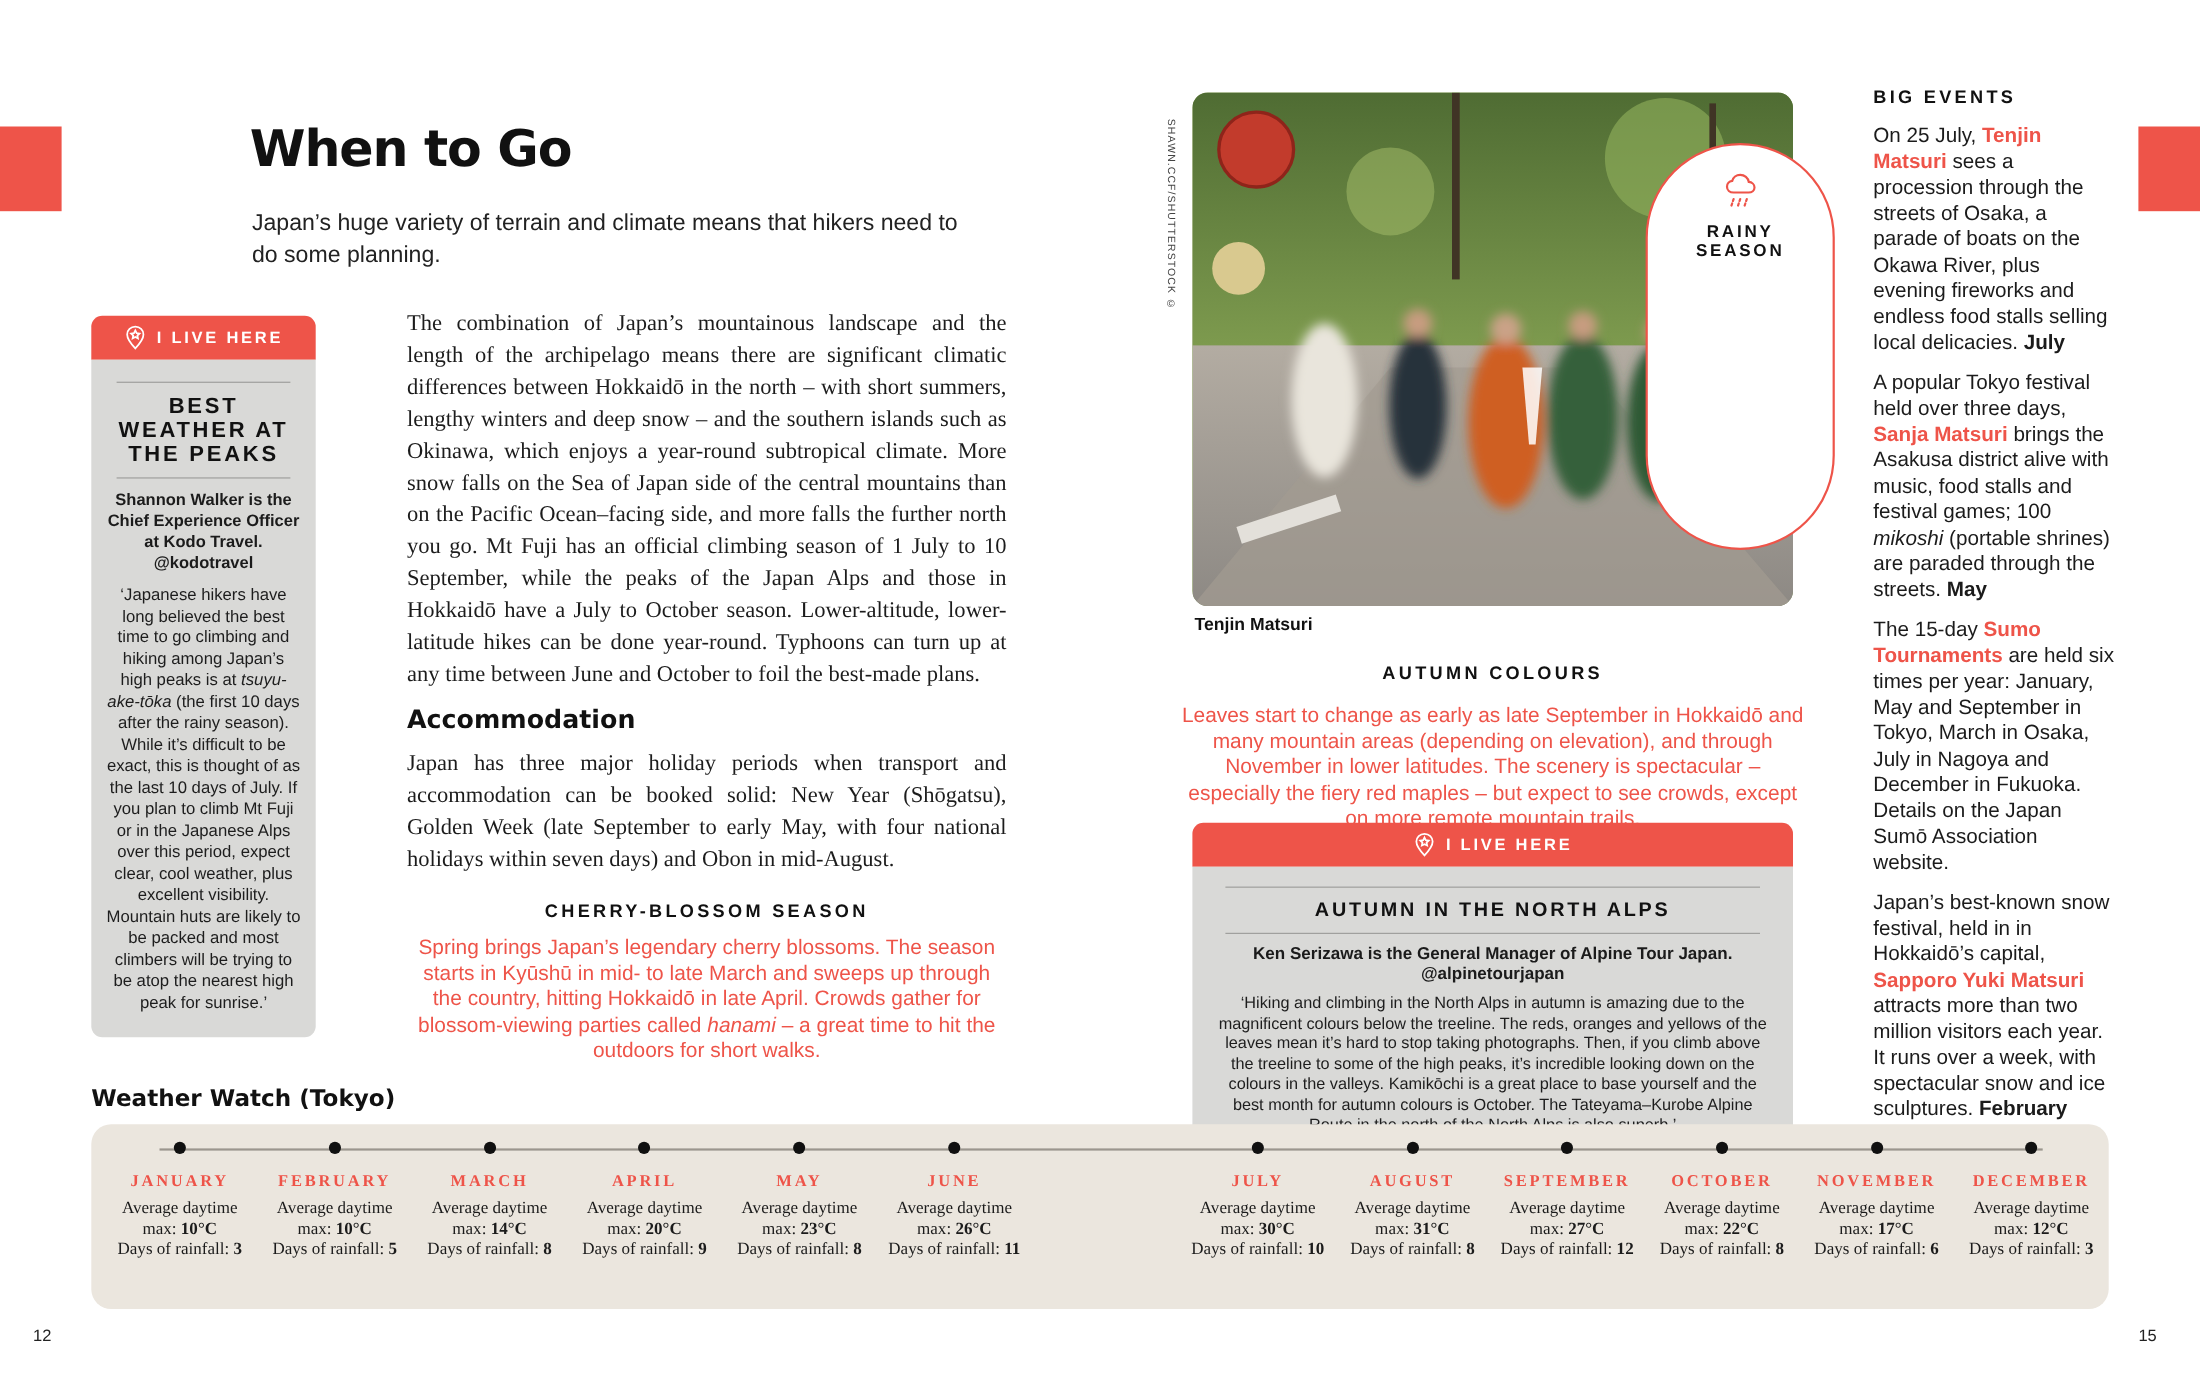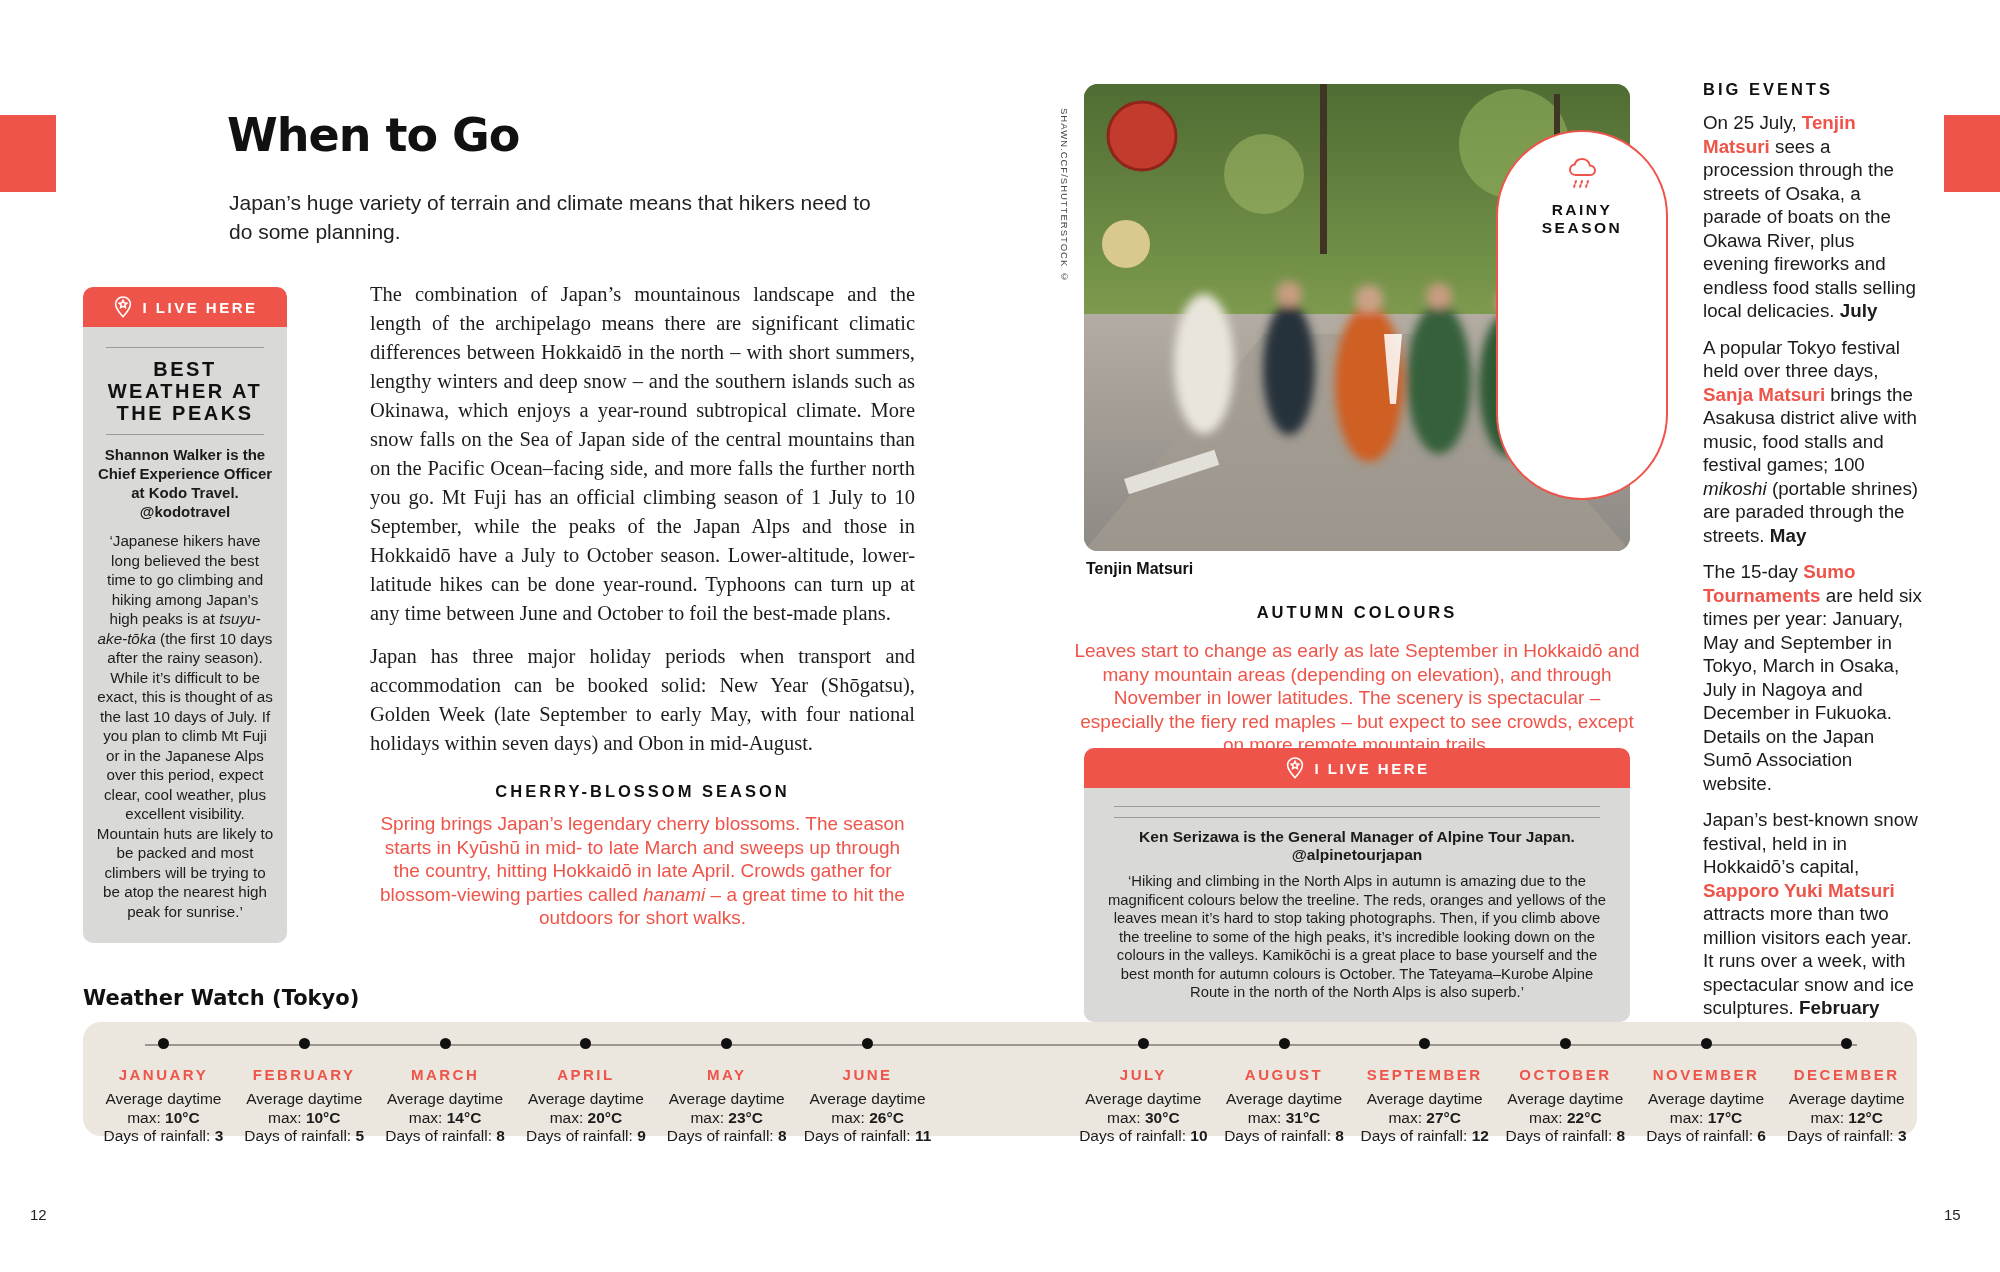--- a/index.html
+++ b/index.html
@@ -71,21 +71,21 @@
   .alps-box .bx-quote{ margin-top:8px; font-size:14.8px; font-weight:500; line-height:18.5px; color:#1d1d1d; }
 
   
   .events{ left:1703px; top:80px; width:220px; }
   .events .sec-heading{ text-align:left; margin-bottom:12px; }
   .events p{ font-size:18.8px; line-height:23.5px; font-weight:500; margin:0 0 13px; text-align:left; }
 
   
   .weather-title{ left:83px; top:986px; font-family:"DejaVu Sans", sans-serif;
                   font-size:21px; font-weight:700; color:#111; }
-  .band{ left:83px; top:1022px; width:1834px; height:114px; background:var(--band); border-radius:18px; }
+  .band{ left:83px; top:1022px; width:1834px; height:168px; background:var(--band); border-radius:18px;font-family:Liberation Serif, serif; }
   .band .tline{ position:absolute; left:62px; top:21.5px; width:1712px; height:2px; background:#9b968e; }
   .mrow{ position:absolute; top:16px; display:flex; }
   .mrow-left{ left:10px; width:845px; }
   .mrow-right{ left:990px; width:844px; }
   .month{ flex:1; text-align:center; }
   .dot{ width:11px; height:11px; border-radius:50%; background:#101010; margin:0 auto 17px; }
   .mname{ color:var(--accent); font-size:15px; font-weight:700; letter-spacing:2.5px; margin-bottom:7px; }
   .mline{ font-size:15.5px; line-height:18.5px; font-weight:500; color:#1b1b1b; }
 
   .pageno{ top:1206px; font-size:15px; font-weight:500; color:#222; }
@@ -117,20 +117,21 @@
     <hr class="rule">
     <div class="bx-heading">BEST WEATHER AT THE PEAKS</div>
     <hr class="rule">
     <div class="bx-byline">Shannon Walker is the Chief Experience Officer at Kodo Travel. @kodotravel</div>
     <div class="bx-quote"><span>‘Japanese hikers have long believed the best time to go climbing and hiking among Japan’s high peaks is at </span><span class="i">tsuyu-ake-tōka</span><span> (the first 10 days after the rainy season). While it’s difficult to be exact, this is thought of as the last 10 days of July. If you plan to climb Mt Fuji or in the Japanese Alps over this period, expect clear, cool weather, plus excellent visibility. Mountain huts are likely to be packed and most climbers will be trying to be atop the nearest high peak for sunrise.’</span></div>
   </div>
 </div>
 
 <div class="abs main-col">
   <p class="serif">The combination of Japan’s mountainous landscape and the length of the archipelago means there are significant climatic differences between Hokkaidō in the north – with short summers, lengthy winters and deep snow – and the southern islands such as Okinawa, which enjoys a year-round subtropical climate. More snow falls on the Sea of Japan side of the central mountains than on the Pacific Ocean–facing side, and more falls the further north you go. Mt Fuji has an official climbing season of 1 July to 10 September, while the peaks of the Japan Alps and those in Hokkaidō have a July to October season. Lower-altitude, lower-latitude hikes can be done year-round. Typhoons can turn up at any time between June and October to foil the best-made plans.</p>
+  <div class="acc-head">Accommodation</div>
   <p class="serif">Japan has three major holiday periods when transport and accommodation can be booked solid: New Year (Shōgatsu), Golden Week (late September to early May, with four national holidays within seven days) and Obon in mid-August.</p>
   <div style="margin-top:24px;">
     <div class="sec-heading">CHERRY-BLOSSOM SEASON</div>
     <div class="red-callout"><span>Spring brings Japan’s legendary cherry blossoms. The season starts in Kyūshū in mid- to late March and sweeps up through the country, hitting Hokkaidō in late April. Crowds gather for blossom-viewing parties called </span><span class="i">hanami</span><span> – a great time to hit the outdoors for short walks.</span></div>
   </div>
 </div>
 
 <div class="abs photo">
   <svg width="546" height="467" viewBox="0 0 546 467">
     <defs>
@@ -193,20 +194,21 @@
     <span>
       <svg width="22" height="24" viewBox="0 0 22 24" fill="none" stroke="#fff" stroke-width="1.6">
         <path d="M11 2c-4.2 0-7.4 3.1-7.4 7.1 0 4.8 7.4 12.6 7.4 12.6s7.4-7.8 7.4-12.6C18.4 5.1 15.2 2 11 2z"></path>
         <path d="M11 5.4l1.2 2.4 2.6.4-1.9 1.8.5 2.6L11 11.4l-2.4 1.2.5-2.6-1.9-1.8 2.6-.4z"></path>
       </svg>
     </span>
     <span class="lbl">I LIVE HERE</span>
   </div>
   <div class="box-body">
     <hr class="rule">
+    <div class="bx-heading">AUTUMN IN THE NORTH ALPS</div>
     <hr class="rule">
     <div class="bx-byline">Ken Serizawa is the General Manager of Alpine Tour Japan. @alpinetourjapan</div>
     <div class="bx-quote">‘Hiking and climbing in the North Alps in autumn is amazing due to the magnificent colours below the treeline. The reds, oranges and yellows of the leaves mean it’s hard to stop taking photographs. Then, if you climb above the treeline to some of the high peaks, it’s incredible looking down on the colours in the valleys. Kamikōchi is a great place to base yourself and the best month for autumn colours is October. The Tateyama–Kurobe Alpine Route in the north of the North Alps is also superb.’</div>
   </div>
 </div>
 
 <div class="abs events">
   <div class="sec-heading">BIG EVENTS</div>
   <p><span>On 25 July, </span><span class="red b">Tenjin Matsuri</span><span> sees a procession through the streets of Osaka, a parade of boats on the Okawa River, plus evening fireworks and endless food stalls selling local delicacies. </span><span class="b">July</span></p>
   <p><span>A popular Tokyo festival held over three days, </span><span class="red b">Sanja Matsuri</span><span> brings the Asakusa district alive with music, food stalls and festival games; 100 </span><span class="i">mikoshi</span><span> (portable shrines) are paraded through the streets. </span><span class="b">May</span></p>

